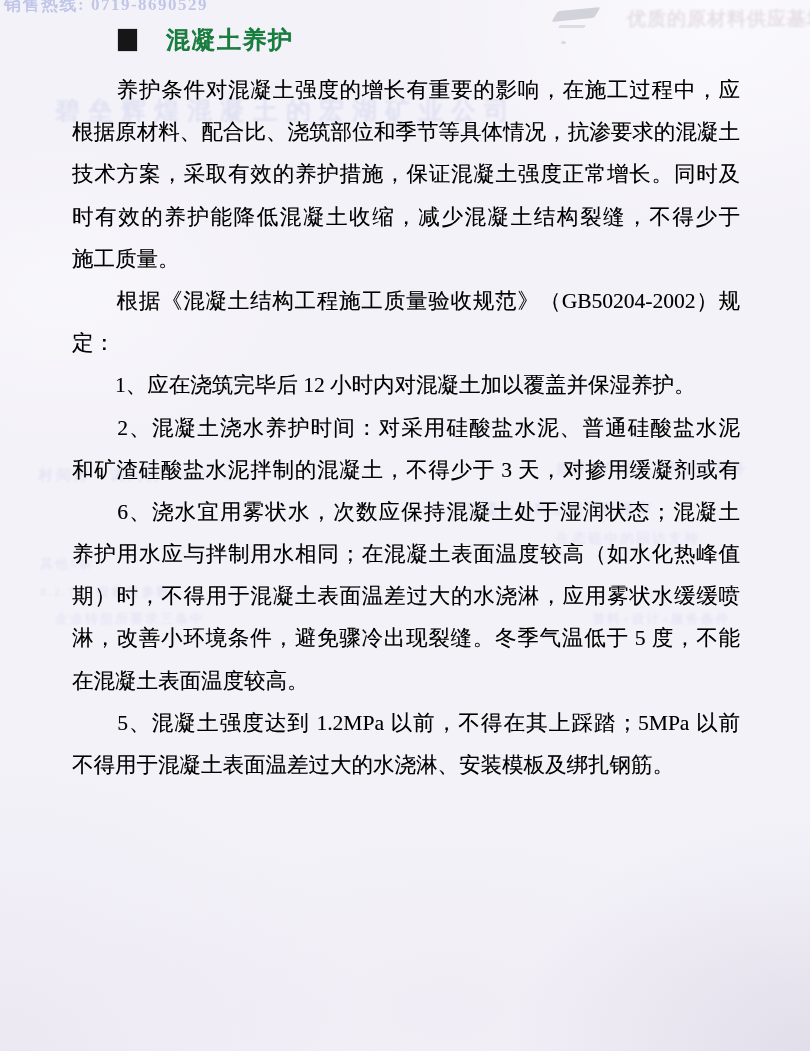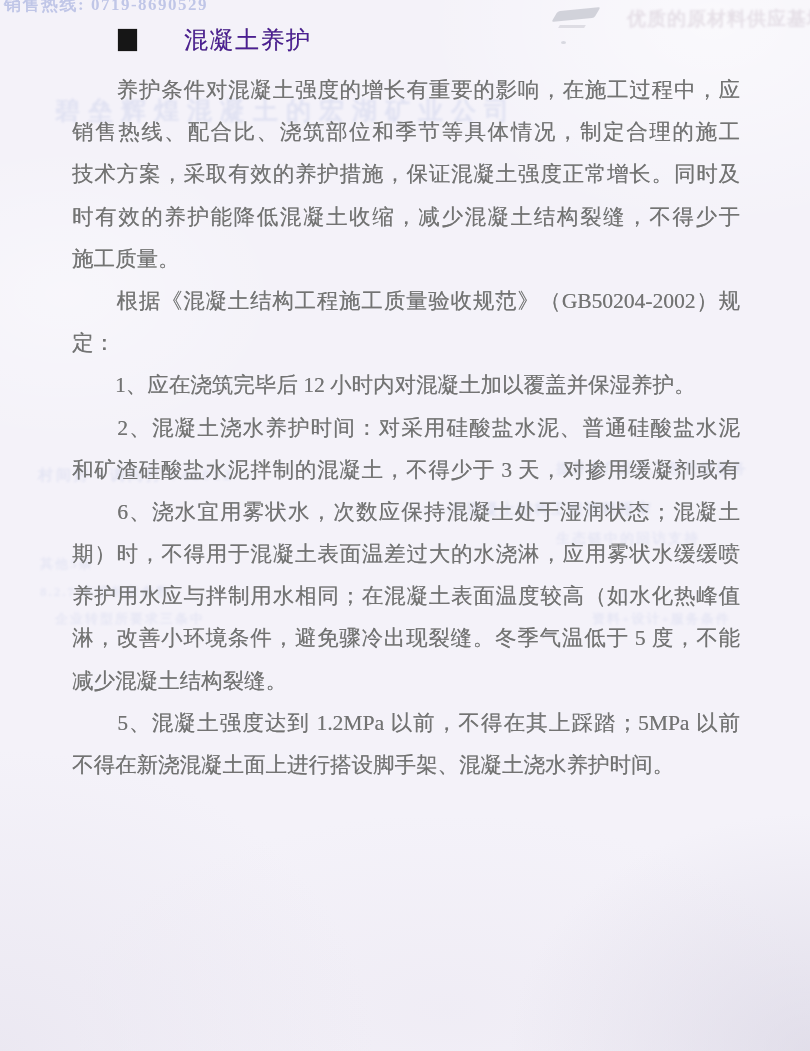--- a/index.html
+++ b/index.html
@@ -11,26 +11,26 @@
       radial-gradient(ellipse 420px 300px at 88% 2%, rgba(255,255,255,0.55), rgba(255,255,255,0) 70%),
       radial-gradient(ellipse 520px 420px at 0% 100%, rgba(228,224,236,0.55), rgba(228,224,236,0) 72%),
       radial-gradient(ellipse 430px 340px at 100% 100%, rgba(213,209,224,0.6), rgba(213,209,224,0) 70%),
       radial-gradient(ellipse 320px 220px at 8% 28%, rgba(255,255,255,0.35), rgba(255,255,255,0) 70%),
       radial-gradient(ellipse 500px 260px at 55% 96%, rgba(235,231,241,0.5), rgba(235,231,241,0) 75%);
   }
   .scan-page{position:absolute;inset:0;}
   
   .heading{position:absolute;left:118px;top:28px;display:flex;align-items:center;height:24px;}
   .bullet{width:19px;height:22px;background:#161616;margin-right:29px;box-shadow:0 0 1px rgba(0,0,0,.6);}
-  .heading-title{font-size:24px;font-weight:normal;letter-spacing:1.5px;color:#4c1d95;
-    text-shadow:0.3px 0.3px 0.6px rgba(45,53,46,.5);margin-left:18px;}
+  .heading-title{font-size:24px;font-weight:bold;letter-spacing:1.5px;color:#15803d;
+    text-shadow:0.3px 0.3px 0.6px rgba(45,53,46,.5);}
   
   .doc{position:absolute;left:72px;top:69px;width:668px;}
   .line{
-    height:42.2px;line-height:42.2px;font-size:21.5px;color:#737373;
+    height:42.2px;line-height:42.2px;font-size:21.5px;color:#000000;
     text-align:left;overflow:hidden;white-space:normal;
     text-shadow:0.25px 0.25px 0.55px rgba(73,82,74,.55);
   }
   .line.fill{text-align:justify;text-align-last:justify;}
   
   .bleed{
     position:absolute;font-weight:bold;color:#7d90cf;
     filter:blur(1.3px);pointer-events:none;white-space:nowrap;
   }
   .header-hotline{
@@ -68,31 +68,31 @@
   <div class="bleed" style="left:55px;top:610px;font-size:13px;opacity:.11;letter-spacing:2px;">企业转型所要求三条中</div>
   <div class="bleed" style="left:592px;top:610px;font-size:13px;opacity:.11;letter-spacing:2px;">资料+设计+服务条件</div>
 
   <div class="heading">
     <span class="bullet"></span>
     <span class="heading-title">混凝土养护</span>
   </div>
 
   <div class="doc">
     <div class="line fill">　　养护条件对混凝土强度的增长有重要的影响，在施工过程中，应</div>
-    <div class="line fill">销售热线、配合比、浇筑部位和季节等具体情况，制定合理的施工</div>
+    <div class="line fill">根据原材料、配合比、浇筑部位和季节等具体情况，抗渗要求的混凝土</div>
     <div class="line fill">技术方案，采取有效的养护措施，保证混凝土强度正常增长。同时及</div>
     <div class="line fill">时有效的养护能降低混凝土收缩，减少混凝土结构裂缝，不得少于</div>
     <div class="line">施工质量。</div>
     <div class="line fill">　　根据《混凝土结构工程施工质量验收规范》（GB50204-2002）规</div>
     <div class="line">定：</div>
     <div class="line">　　1、应在浇筑完毕后 12 小时内对混凝土加以覆盖并保湿养护。</div>
     <div class="line fill">　　2、混凝土浇水养护时间：对采用硅酸盐水泥、普通硅酸盐水泥</div>
     <div class="line fill">和矿渣硅酸盐水泥拌制的混凝土，不得少于 3 天，对掺用缓凝剂或有</div>
     <div class="line fill">　　6、浇水宜用雾状水，次数应保持混凝土处于湿润状态；混凝土</div>
+    <div class="line fill">养护用水应与拌制用水相同；在混凝土表面温度较高（如水化热峰值</div>
     <div class="line fill">期）时，不得用于混凝土表面温差过大的水浇淋，应用雾状水缓缓喷</div>
-    <div class="line fill">养护用水应与拌制用水相同；在混凝土表面温度较高（如水化热峰值</div>
     <div class="line fill">淋，改善小环境条件，避免骤冷出现裂缝。冬季气温低于 5 度，不能</div>
-    <div class="line">减少混凝土结构裂缝。</div>
+    <div class="line">在混凝土表面温度较高。</div>
     <div class="line fill">　　5、混凝土强度达到 1.2MPa 以前，不得在其上踩踏；5MPa 以前</div>
-    <div class="line">不得在新浇混凝土面上进行搭设脚手架、混凝土浇水养护时间。</div>
+    <div class="line">不得用于混凝土表面温差过大的水浇淋、安装模板及绑扎钢筋。</div>
   </div>
 
 </div>
 
 </body></html>

